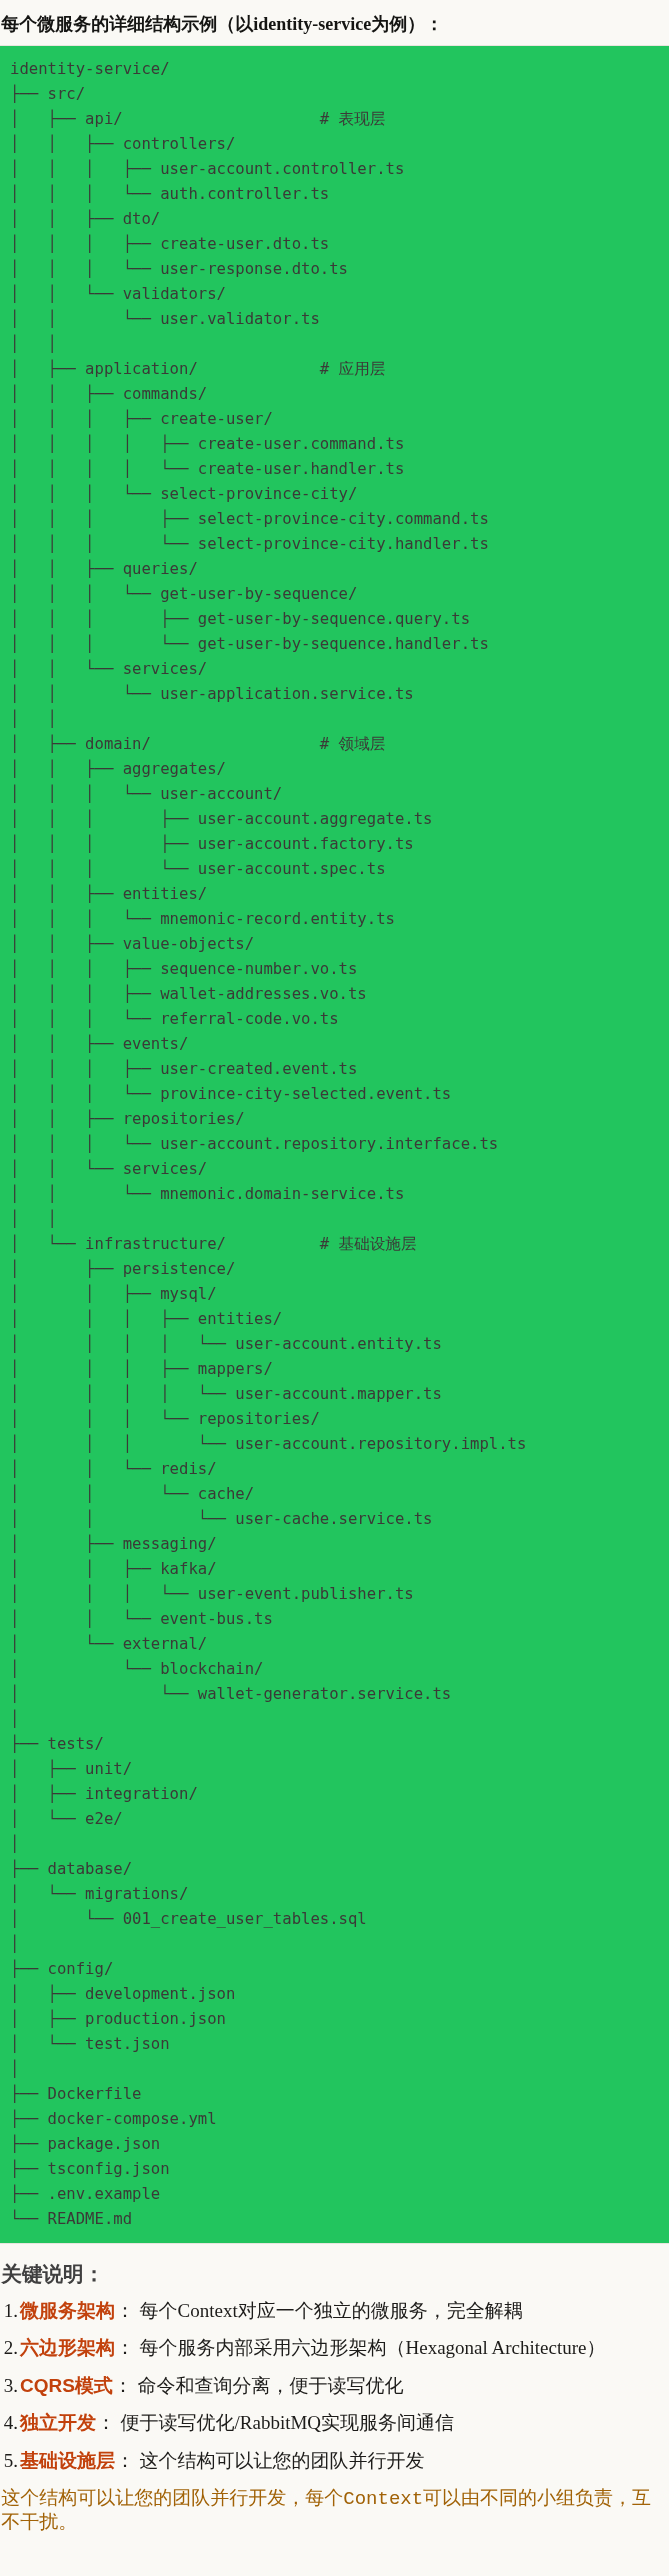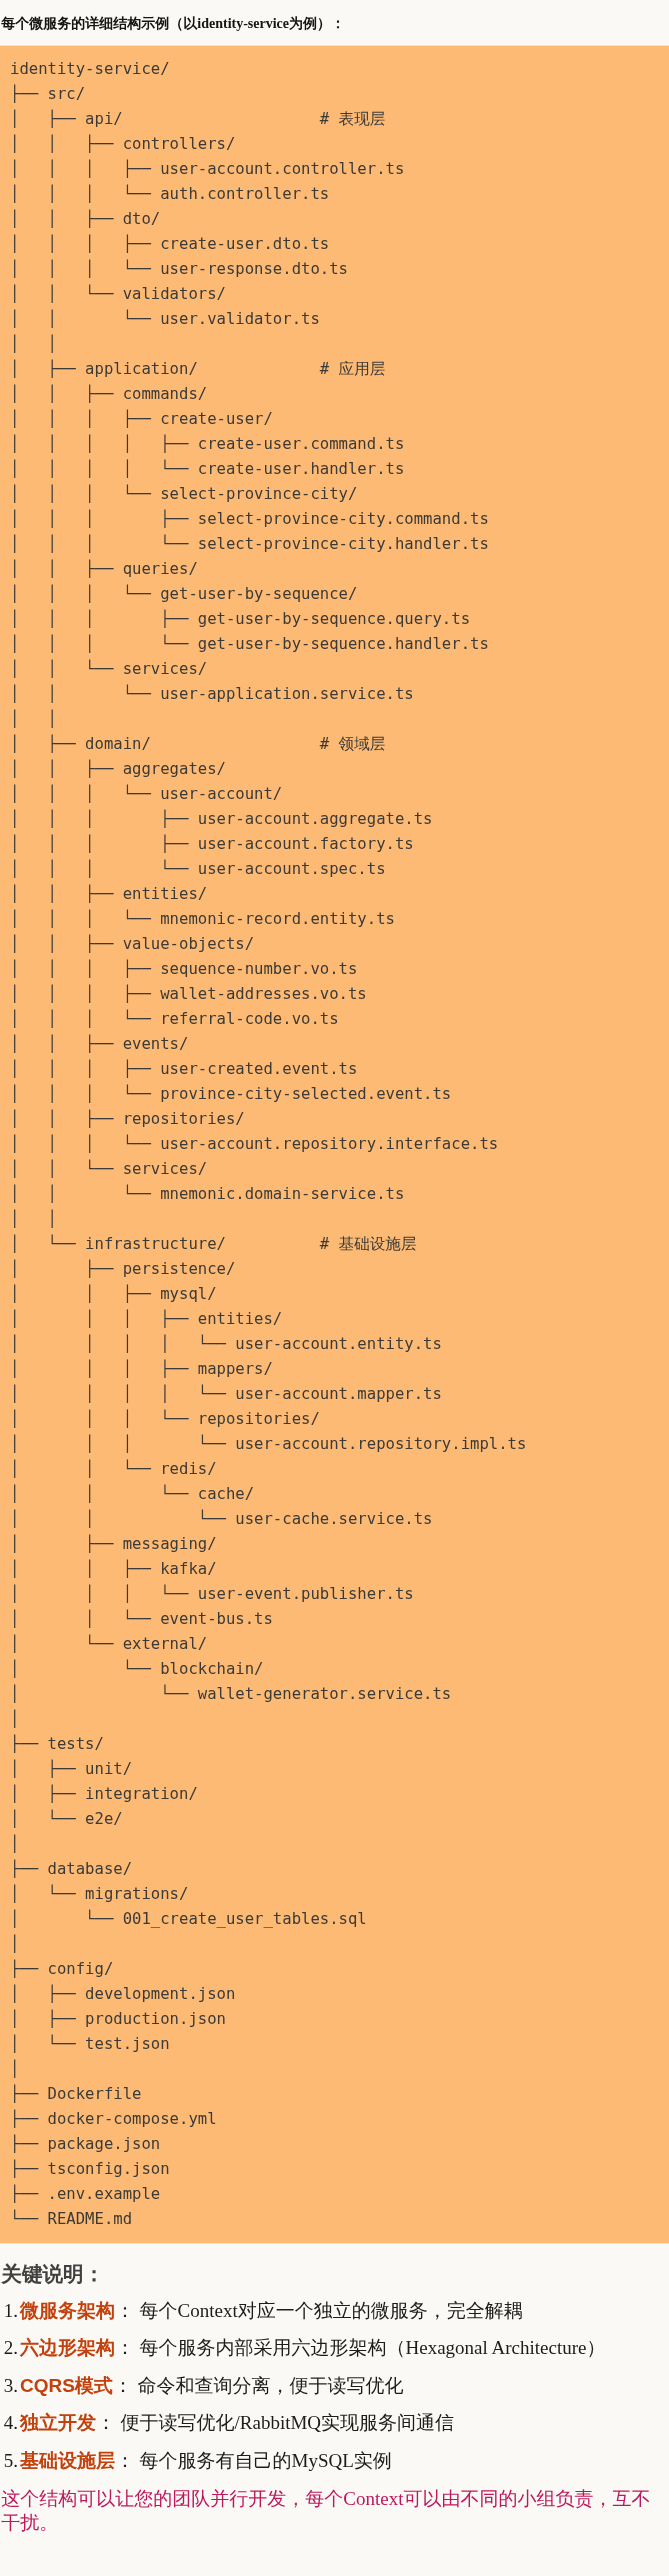--- a/index.html
+++ b/index.html
@@ -13,32 +13,32 @@
     color: #1D1C1A;
     -webkit-font-smoothing: antialiased;
   }
   .page {
     width: 669px;
     overflow: hidden;
   }
   .title {
     margin: 11.3px 0 0 1.3px;
     font-family: "Liberation Serif", serif;
-    font-size: 14px;
+    font-size: 18px;
     line-height: 26px;
     font-weight: 700;
     color: #151513;
     letter-spacing: 0;
   }
   .code {
     box-sizing: border-box;
     width: 669px;
     margin: 8.1px 0 0 0;
     padding: 10.6px 0 10.6px 10px;
-    background: #fdba74;
+    background: #22c55e;
     border-top: 0.6px solid #E8E5DE;
     border-bottom: 0.6px solid #E8E5DE;
     font-family: "DejaVu Sans Mono", "Liberation Mono", monospace;
     font-size: 15.6px;
     line-height: 25px;
     color: #3B3A37;
     white-space: pre;
     overflow: hidden;
   }
   .notes {
@@ -77,22 +77,22 @@
     margin: 0 5px 0 0.6px;
   }
   .note-item .desc {
     font-family: "Liberation Serif", serif;
     text-align: center;
   }
   .footer-note {
     margin: 13.8px 0 0 0;
     font-size: 19px;
     line-height: 24.4px;
-    font-family: Liberation Serif, serif;
-    color: #be185d;
+    font-family: Liberation Mono, monospace;
+    color: #a16207;
   }
 </style>
 </head>
 <body>
 
 <main class="page">
 
   <h3 class="title">每个微服务的详细结构示例（以identity-service为例）：</h3>
 
   <pre class="code">identity-service/
@@ -185,21 +185,21 @@
 
   <section class="notes">
 
     <h3 class="notes-heading">关键说明：</h3>
 
     <ol class="notes-list">
       <li class="note-item"><span class="num">1.</span><strong class="term">微服务架构</strong><span class="sep">：</span><span class="desc">每个Context对应一个独立的微服务，完全解耦</span></li>
       <li class="note-item"><span class="num">2.</span><strong class="term">六边形架构</strong><span class="sep">：</span><span class="desc">每个服务内部采用六边形架构（Hexagonal Architecture）</span></li>
       <li class="note-item"><span class="num">3.</span><strong class="term">CQRS模式</strong><span class="sep">：</span><span class="desc">命令和查询分离，便于读写优化</span></li>
       <li class="note-item"><span class="num">4.</span><strong class="term">独立开发</strong><span class="sep">：</span><span class="desc">便于读写优化/RabbitMQ实现服务间通信</span></li>
-      <li class="note-item"><span class="num">5.</span><strong class="term">基础设施层</strong><span class="sep">：</span><span class="desc">每个服务有自己的MySQL实例</span></li>
+      <li class="note-item"><span class="num">5.</span><strong class="term">基础设施层</strong><span class="sep">：</span><span class="desc">这个结构可以让您的团队并行开发</span></li>
     </ol>
 
     <p class="footer-note">这个结构可以让您的团队并行开发，每个Context可以由不同的小组负责，互不干扰。</p>
 
   </section>
 
 </main>
 
 
 </body></html>

